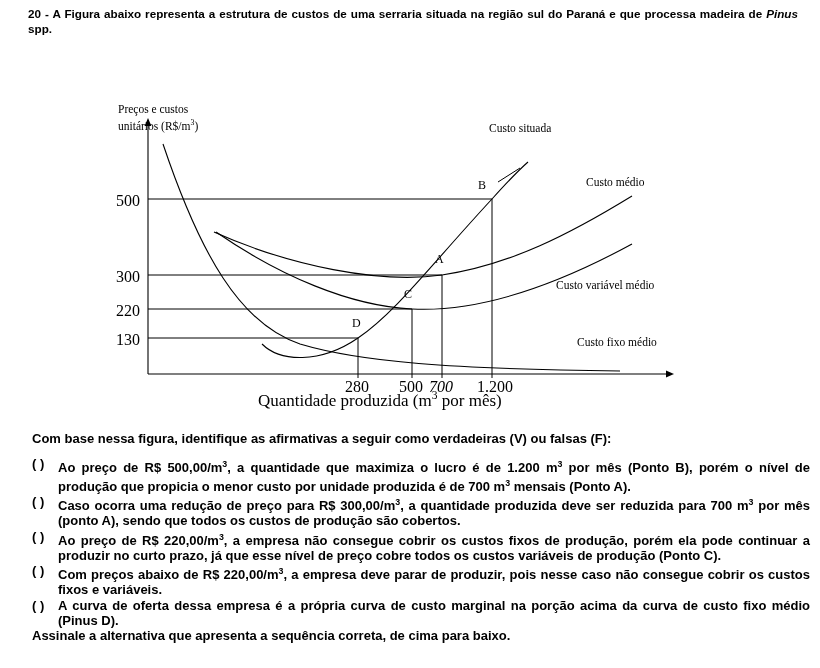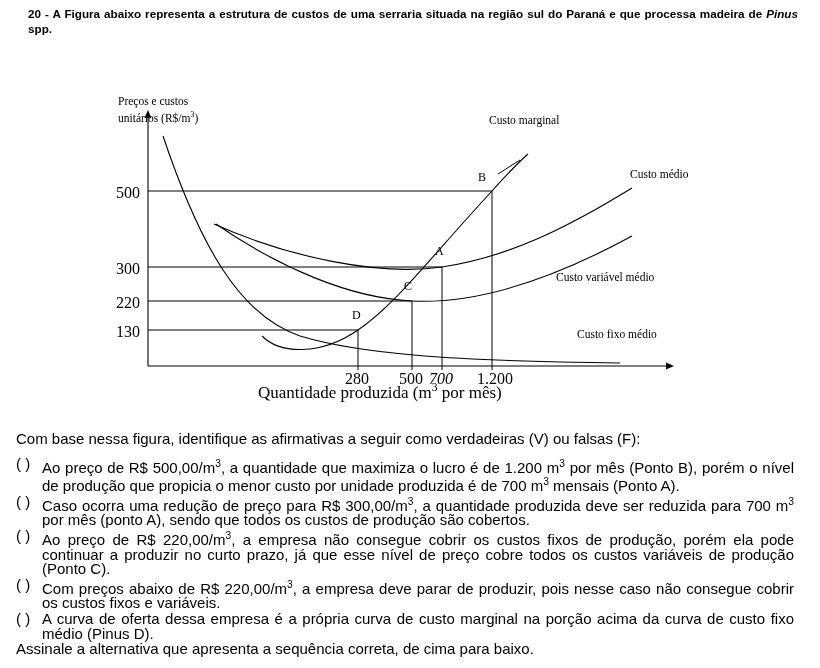--- a/index.html
+++ b/index.html
@@ -30,21 +30,21 @@
     font-weight: bold;
     line-height: 15px;
     text-align: justify;
   }
   .qhead i { font-style: italic; }
 
   
   .figure {
     position: absolute;
     left: 0;
-    top: 36px;
+    top: 44px;
     width: 649px;
     height: 370px;
   }
   .figure svg { display: block; }
 
   .axis-label {
     position: absolute;
     font-size: 11px;
     font-family: "Liberation Serif", serif;
   }
@@ -73,25 +73,25 @@
   }
   .tick-label {
     position: absolute;
     font-size: 16px;
     font-family: "Liberation Serif", serif;
   }
 
   
   .body-text {
     position: absolute;
-    left: 16px;
+    left: 32px;
     top: 432px;
     width: 778px;
-    font-size: 15px;
-    font-weight: normal;
+    font-size: 13px;
+    font-weight: bold;
     line-height: 14.6px;
   }
   .intro {
     margin-bottom: 10px;
   }
   .stmt {
     display: flex;
     align-items: flex-start;
     margin-bottom: 1px;
     text-align: justify;
@@ -178,22 +178,22 @@
     <div class="tick-label" style="left:116px; top:148px;">500</div>
     <div class="tick-label" style="left:116px; top:224px;">300</div>
     <div class="tick-label" style="left:116px; top:258px;">220</div>
     <div class="tick-label" style="left:116px; top:287px;">130</div>
 
     <div class="tick-label" style="left:345px; top:334px;">280</div>
     <div class="tick-label" style="left:399px; top:334px;">500</div>
     <div class="tick-label" style="left:429px; top:334px;font-style:italic;">700</div>
     <div class="tick-label" style="left:477px; top:334px;">1.200</div>
 
-    <div class="curve-label" style="left:489px; top:78px;">Custo marginal</div>
-    <div class="curve-label" style="left:586px; top:132px;margin-left:44px;">Custo médio</div>
+    <div class="curve-label" style="left:489px; top:78px;">Custo situada</div>
+    <div class="curve-label" style="left:586px; top:132px;">Custo médio</div>
     <div class="curve-label" style="left:556px; top:235px;">Custo variável médio</div>
     <div class="curve-label" style="left:577px; top:292px;">Custo fixo médio</div>
 
     <div class="pt-label" style="left:435px; top:208px;">A</div>
     <div class="pt-label" style="left:478px; top:134px;">B</div>
     <div class="pt-label" style="left:404px; top:243px;">C</div>
     <div class="pt-label" style="left:352px; top:272px;">D</div>
   </div>
 
   <div class="body-text">

